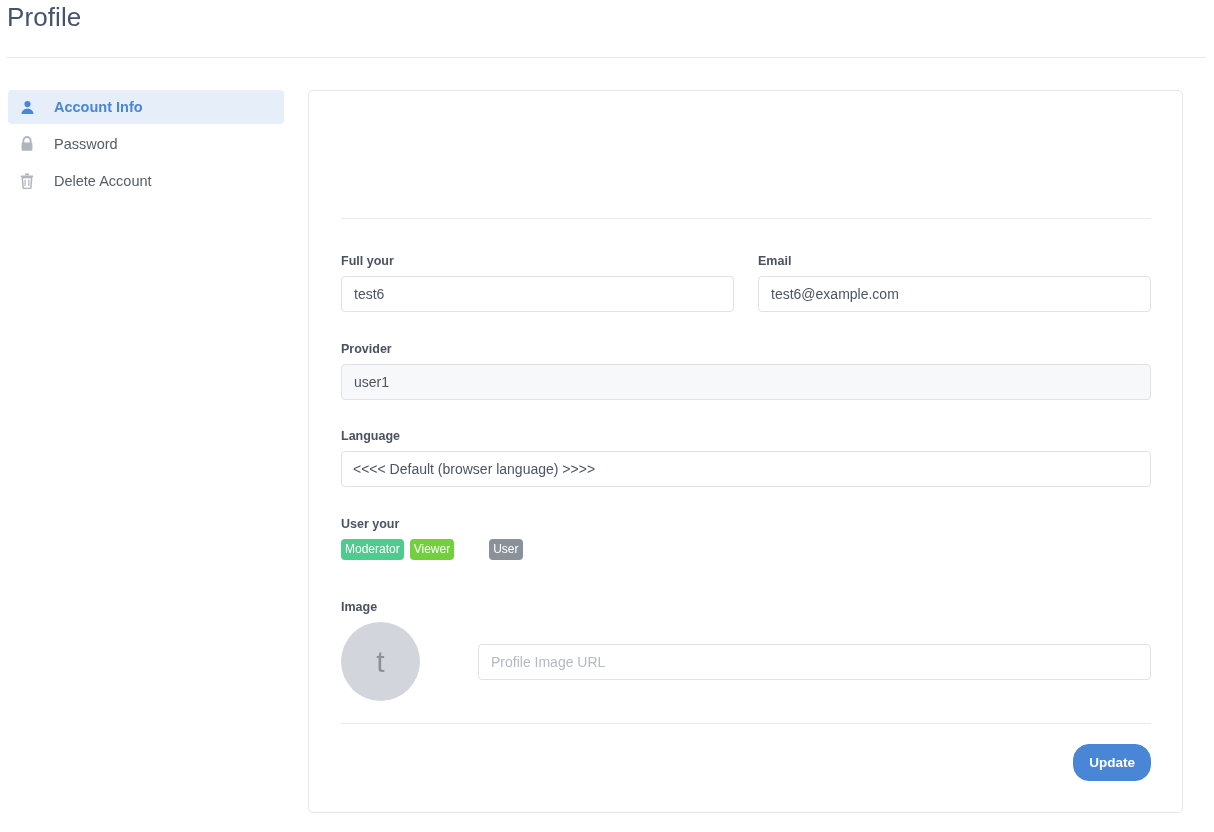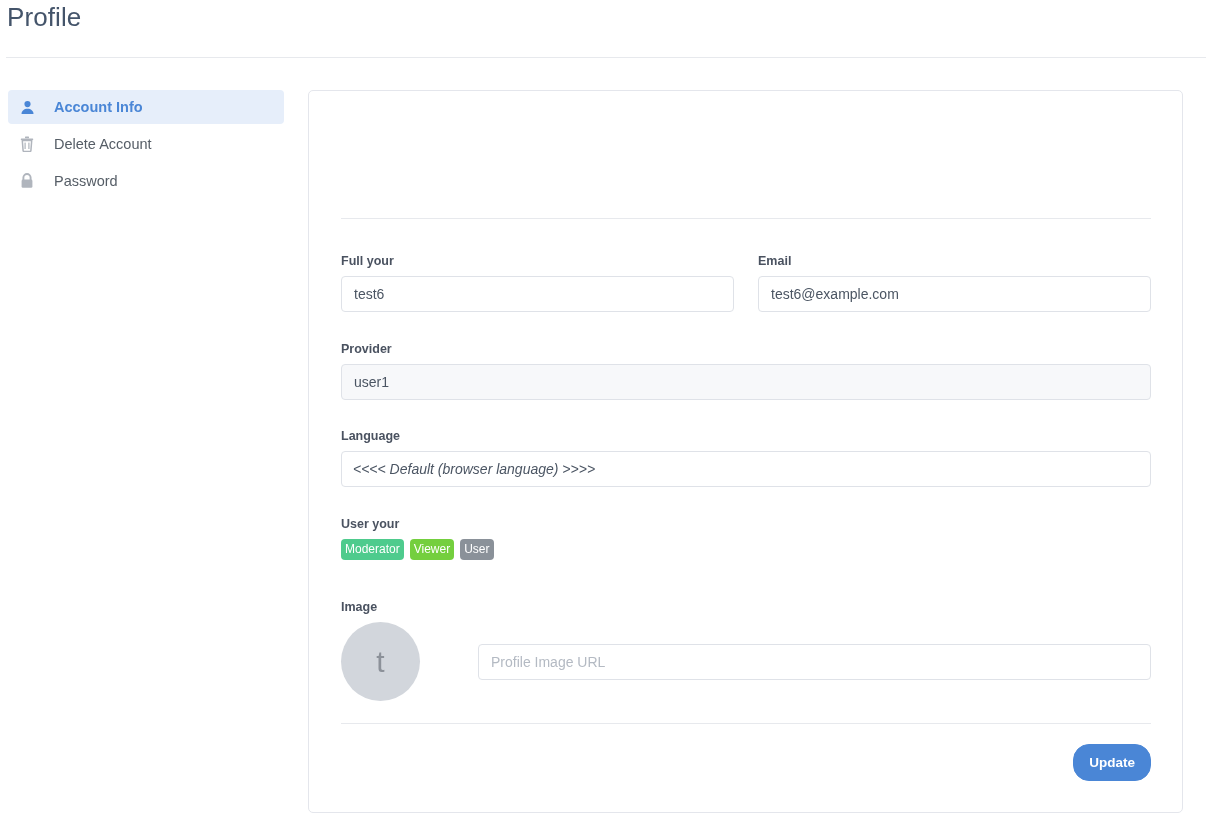--- a/index.html
+++ b/index.html
@@ -126,21 +126,20 @@
   }
   .input::placeholder { color: #b4bac3; }
   .input:disabled {
     background: #f7f8fa;
     color: #4b5563;
   }
   select.input {
     appearance: none;
     -webkit-appearance: none;
     padding-left: 11px;
-    font-style: italic;
   }
 
   .row-two {
     position: absolute;
     left: 32px; top: 162px;
     width: 810px;
     display: flex;
     gap: 24px;
   }
   .col { flex: 1 1 0; min-width: 0; }
@@ -234,38 +233,38 @@
         <circle cx="8" cy="4.3" r="3.3" fill="#4a86d6"></circle>
         <path d="M1.6 15c0-3.4 2.9-5.6 6.4-5.6s6.4 2.2 6.4 5.6z" fill="#4a86d6"></path>
       </svg>
     </span>
     <span class="side-label">Account Info</span>
   </div>
 
   <div class="side-item">
     <span class="ico">
       <svg width="14" height="16" viewBox="0 0 14 16" aria-hidden="true">
+        <path d="M3.4 7V4.6a3.6 3.6 0 0 1 7.2 0V7" fill="none" stroke="#b0b5bd" stroke-width="1.9"></path>
+        <rect x="1.6" y="6.6" width="10.8" height="8.2" rx="1.3" fill="#b0b5bd"></rect>
+      </svg>
+    </span>
+    <span class="side-label">Password</span>
+  </div>
+
+  <div class="side-item">
+    <span class="ico">
+      <svg width="14" height="16" viewBox="0 0 14 16" aria-hidden="true">
         <rect x="0.8" y="2.4" width="12.4" height="1.7" rx="0.5" fill="#b0b5bd"></rect>
         <rect x="5" y="0.6" width="4" height="1.6" rx="0.5" fill="#b0b5bd"></rect>
         <path d="M2.3 4.6h9.4l-0.8 10a1 1 0 0 1-1 0.9H4.1a1 1 0 0 1-1-0.9z" fill="none" stroke="#b0b5bd" stroke-width="1.5"></path>
         <rect x="4.5" y="6.6" width="1.2" height="6.4" fill="#b0b5bd"></rect>
         <rect x="8.3" y="6.6" width="1.2" height="6.4" fill="#b0b5bd"></rect>
       </svg>
     </span>
     <span class="side-label">Delete Account</span>
-  </div>
-
-  <div class="side-item">
-    <span class="ico">
-      <svg width="14" height="16" viewBox="0 0 14 16" aria-hidden="true">
-        <path d="M3.4 7V4.6a3.6 3.6 0 0 1 7.2 0V7" fill="none" stroke="#b0b5bd" stroke-width="1.9"></path>
-        <rect x="1.6" y="6.6" width="10.8" height="8.2" rx="1.3" fill="#b0b5bd"></rect>
-      </svg>
-    </span>
-    <span class="side-label">Password</span>
   </div>
 
 </nav>
 
 <section class="card">
 
   <div class="card-title-divider"></div>
 
   <div class="row-two">
     <div class="col">
@@ -288,21 +287,21 @@
     <select class="input">
       <option>&lt;&lt;&lt;&lt; Default (browser language) &gt;&gt;&gt;&gt;</option>
     </select>
   </div>
 
   <div class="block-roles">
     <label class="field-label">User your</label>
     <div class="badges">
       <span class="badge" style="background: rgb(78, 203, 141);">Moderator</span>
       <span class="badge" style="background: rgb(116, 207, 62);">Viewer</span>
-      <span class="badge" style="background: rgb(138, 145, 153);">User</span>
+      <span class="badge" style="background: rgb(138, 145, 153); margin-left: 29px;">User</span>
     </div>
   </div>
 
   <div class="block-image">
     <label class="field-label">Image</label>
     <div class="image-row">
       <div class="avatar" style="background: rgb(210, 214, 220);">t</div>
       <div class="avatar-spacer"></div>
       <div class="img-url-wrap">
         <input class="input" type="text" placeholder="Profile Image URL" style="">

